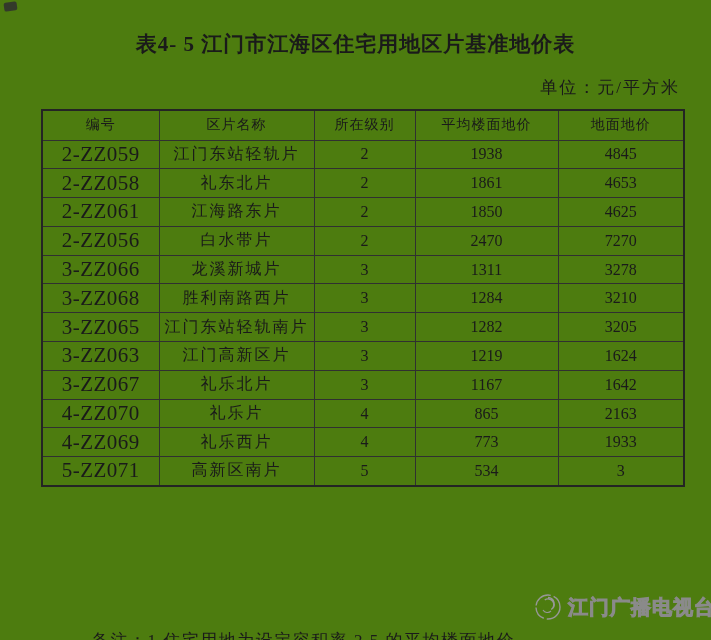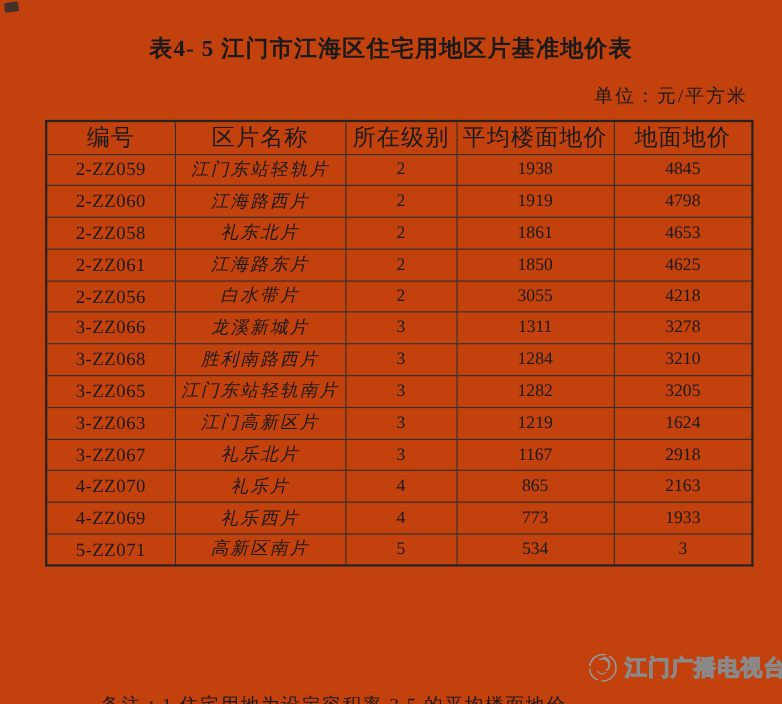--- a/index.html
+++ b/index.html
@@ -1,19 +1,19 @@
 <!DOCTYPE html>
 <html><head>
 <meta charset="utf-8">
 <style>
   html,body{margin:0;padding:0;}
   .page{
     position:relative;
     width:711px;height:640px;
-    background:#c2410c;
+    background:#4d7c0f;
     overflow:hidden;
     font-family:"Liberation Serif","DejaVu Serif",serif;
     color:#1a1a1a;
   }
   .scan-artifact{
     position:absolute;left:4px;top:2px;width:13px;height:9px;
     background:#2f2f2f;border-radius:2px;transform:rotate(-8deg);
     opacity:.85;
   }
   .title{
@@ -33,23 +33,23 @@
     border:2px solid #242424;
     font-size:16px;
   }
   table.price-table th, table.price-table td{
     border:1px solid #303030;
     text-align:center;vertical-align:middle;
     padding:0;overflow:hidden;white-space:nowrap;
   }
   table.price-table thead tr{height:30px;}
   table.price-table tbody tr{height:28.8px;}
-  table.price-table th{font-weight:normal;font-size:21px;letter-spacing:1px;}
-  td[data-name="code-cell"]{font-size:17px;letter-spacing:.5px;}
-  td[data-name="zone-name-cell"]{letter-spacing:2px;font-style:italic;}
+  table.price-table th{font-weight:normal;font-size:14px;letter-spacing:1px;}
+  td[data-name="code-cell"]{font-size:21px;letter-spacing:.5px;}
+  td[data-name="zone-name-cell"]{letter-spacing:2px;}
   .watermark{
     position:absolute;left:533px;top:592px;
     display:flex;align-items:center;gap:5px;
     z-index:5;pointer-events:none;
   }
   .wm-text{
     font-size:20px;font-weight:bold;letter-spacing:1px;
     color:rgba(205,205,205,.45);
     -webkit-text-stroke:1px #8a8a8a;
     font-family:"Liberation Sans","DejaVu Sans",sans-serif;
@@ -90,46 +90,39 @@
     </thead>
     <tbody id="tbody" data-name="table-body">
         <tr data-name="table-row">
           <td data-name="code-cell">2-ZZ059</td>
           <td data-name="zone-name-cell">江门东站轻轨片</td>
           <td data-name="level-cell">2</td>
           <td data-name="floor-price-cell">1938</td>
           <td data-name="ground-price-cell">4845</td>
         </tr>
         <tr data-name="table-row">
-          <td data-name="code-cell">2-ZZ060</td>
-          <td data-name="zone-name-cell">江海路西片</td>
-          <td data-name="level-cell">2</td>
-          <td data-name="floor-price-cell">1919</td>
-          <td data-name="ground-price-cell">4798</td>
-        </tr>
-        <tr data-name="table-row">
           <td data-name="code-cell">2-ZZ058</td>
           <td data-name="zone-name-cell">礼东北片</td>
           <td data-name="level-cell">2</td>
           <td data-name="floor-price-cell">1861</td>
           <td data-name="ground-price-cell">4653</td>
         </tr>
         <tr data-name="table-row">
           <td data-name="code-cell">2-ZZ061</td>
           <td data-name="zone-name-cell">江海路东片</td>
           <td data-name="level-cell">2</td>
           <td data-name="floor-price-cell">1850</td>
           <td data-name="ground-price-cell">4625</td>
         </tr>
         <tr data-name="table-row">
           <td data-name="code-cell">2-ZZ056</td>
           <td data-name="zone-name-cell">白水带片</td>
           <td data-name="level-cell">2</td>
-          <td data-name="floor-price-cell">3055</td>
-          <td data-name="ground-price-cell">4218</td>
+          <td data-name="floor-price-cell">2470</td>
+          <td data-name="ground-price-cell">7270</td>
         </tr>
         <tr data-name="table-row">
           <td data-name="code-cell">3-ZZ066</td>
           <td data-name="zone-name-cell">龙溪新城片</td>
           <td data-name="level-cell">3</td>
           <td data-name="floor-price-cell">1311</td>
           <td data-name="ground-price-cell">3278</td>
         </tr>
         <tr data-name="table-row">
           <td data-name="code-cell">3-ZZ068</td>
@@ -150,21 +143,21 @@
           <td data-name="zone-name-cell">江门高新区片</td>
           <td data-name="level-cell">3</td>
           <td data-name="floor-price-cell">1219</td>
           <td data-name="ground-price-cell">1624</td>
         </tr>
         <tr data-name="table-row">
           <td data-name="code-cell">3-ZZ067</td>
           <td data-name="zone-name-cell">礼乐北片</td>
           <td data-name="level-cell">3</td>
           <td data-name="floor-price-cell">1167</td>
-          <td data-name="ground-price-cell">2918</td>
+          <td data-name="ground-price-cell">1642</td>
         </tr>
         <tr data-name="table-row">
           <td data-name="code-cell">4-ZZ070</td>
           <td data-name="zone-name-cell">礼乐片</td>
           <td data-name="level-cell">4</td>
           <td data-name="floor-price-cell">865</td>
           <td data-name="ground-price-cell">2163</td>
         </tr>
         <tr data-name="table-row">
           <td data-name="code-cell">4-ZZ069</td>

